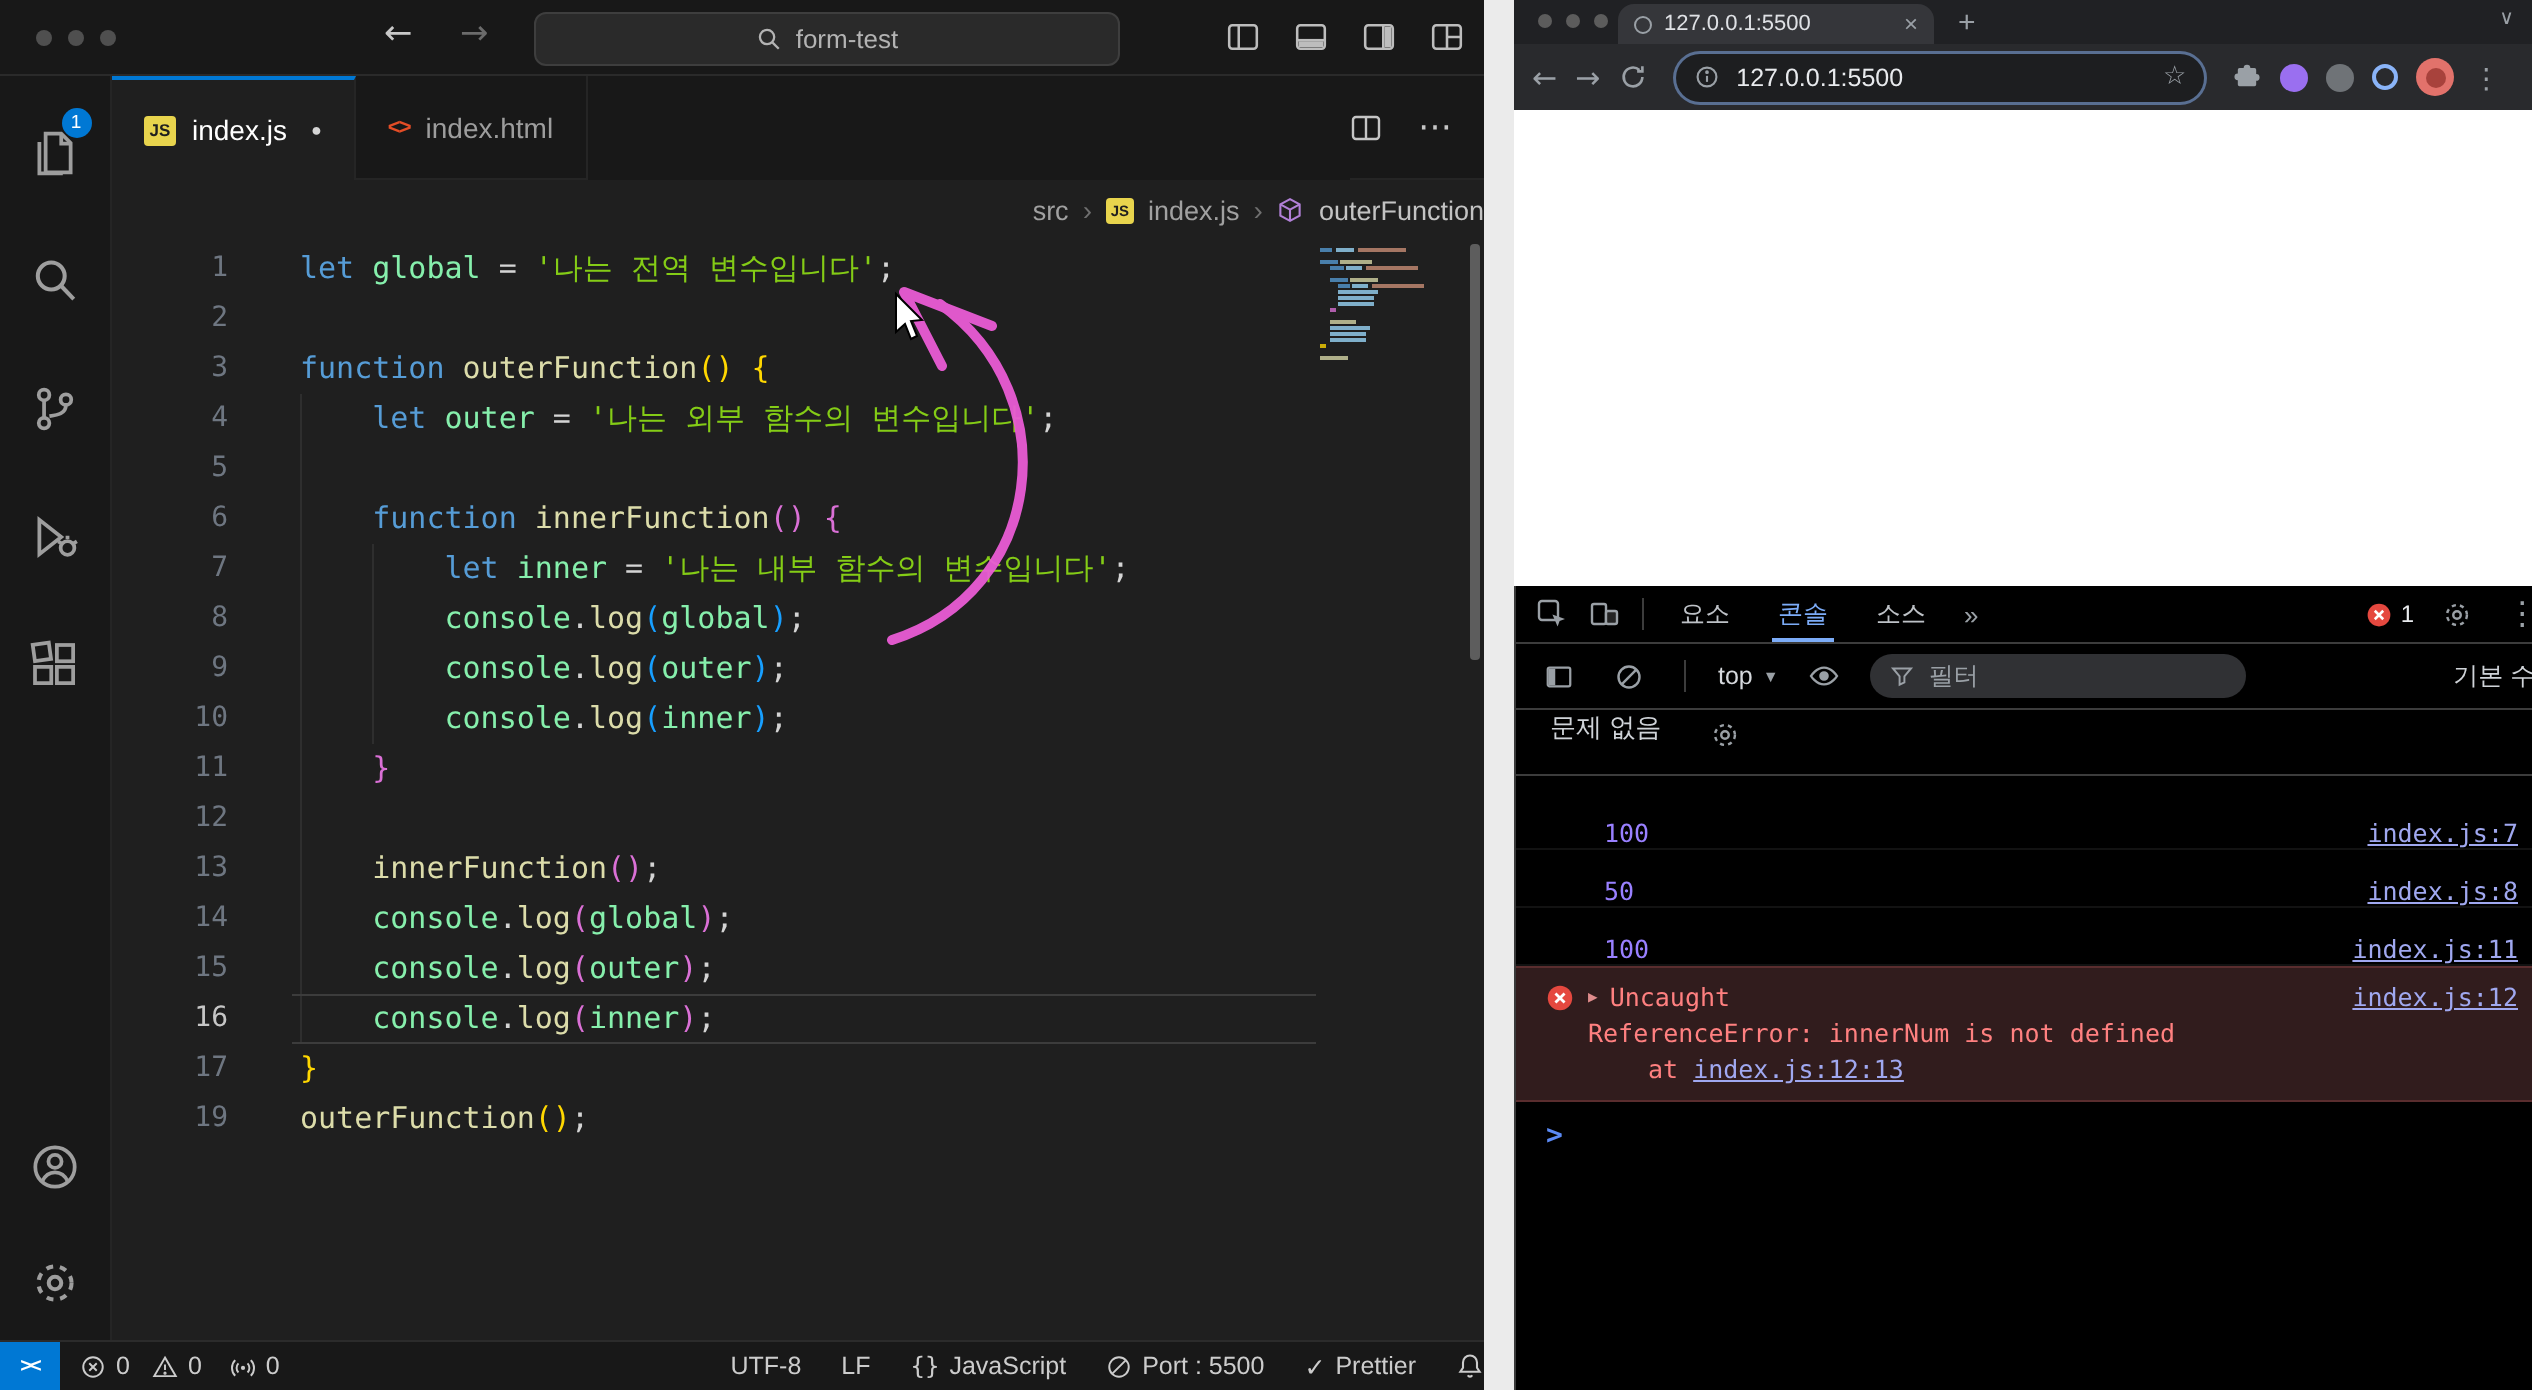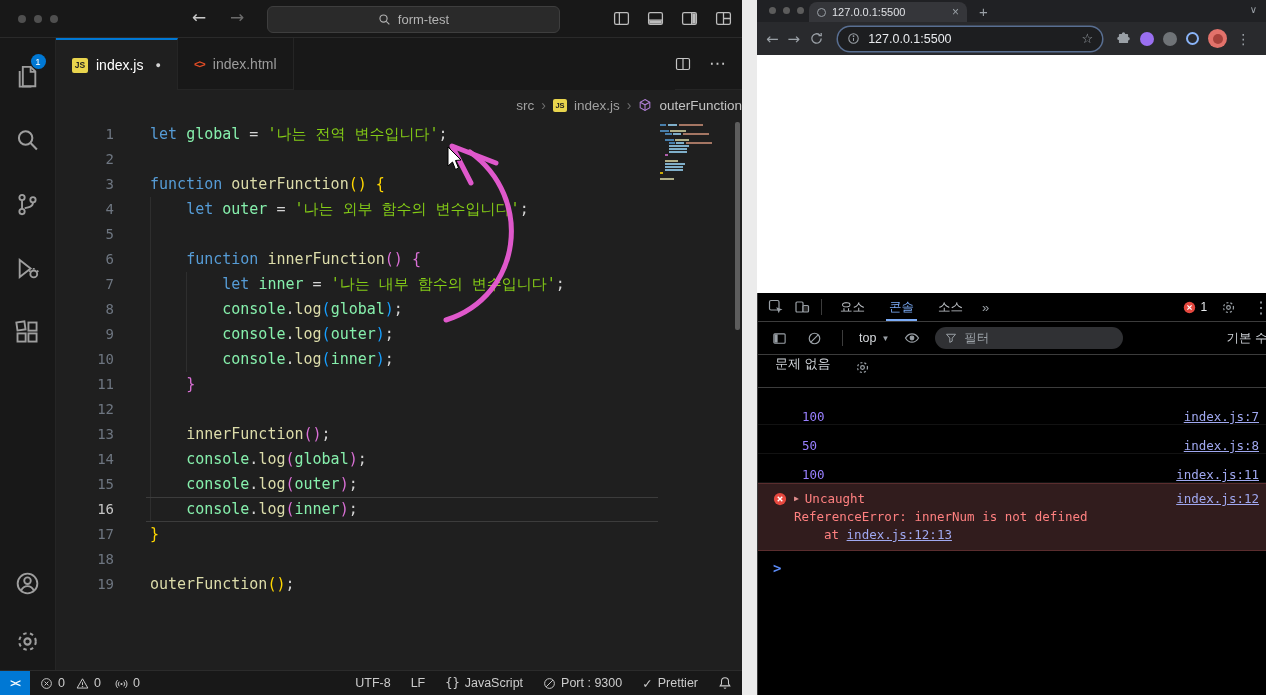--- a/index.html
+++ b/index.html
@@ -47,21 +47,21 @@
   .tk-kw{color:#569cd6} .tk-fn{color:#dcdcaa} .tk-var{color:#86efac} .tk-str{color:#84cc16} .tk-pln{color:#d4d4d4} .tk-b1{color:#ffd700} .tk-b2{color:#da70d6} .tk-b3{color:#179fff}
   .guide { position:absolute; width:1px; background:#2e2e2e; }
   .g1 { left:94px; top:77px; height:325px; }
   .g2 { left:130px; top:152px; height:100px; }
   .minimap { position:absolute; left:604px; top:2px; opacity:.85; }
   .scroll-thumb { position:absolute; right:2px; top:2px; width:5px; height:208px; background:rgba(210,210,210,.35); border-radius:2px; }
 
   .statusbar { position:absolute; left:0; bottom:0; width:742px; height:25px; background:#181818; border-top:1px solid #2b2b2b; display:flex; align-items:center; font-size:12.5px; color:#cccccc; }
   .sb-remote { width:30px; height:100%; background:#0078d4; color:#fff; display:flex; align-items:center; justify-content:center; font-size:10px; font-weight:bold; letter-spacing:-1px; }
   .sb-left { display:flex; align-items:center; gap:14px; padding-left:10px; }
-  .sb-right { margin-left:auto; display:flex; align-items:center; gap:20px; padding-right:10px; }
+  .sb-right { margin-left:auto; display:flex; align-items:center; gap:20px; padding-right:0; }
   .sb-item { display:flex; align-items:center; gap:5px; }
   .sb-braces { font-family:"DejaVu Sans Mono",monospace; font-size:12px; }
 
   
   .chrome { position:absolute; left:757px; top:0; width:509px; height:695px; background:#fff; }
   .ctabstrip { height:22px; background:#202124; display:flex; align-items:flex-end; position:relative; }
   .cdots { position:absolute; left:12px; top:7px; display:flex; gap:7px; }
   .cdots i { width:7px; height:7px; border-radius:50%; background:#5c5c5c; }
   .ctab { margin-left:52px; height:20px; width:158px; background:#35363a; border-radius:8px 8px 0 0; display:flex; align-items:center; gap:6px; padding:0 8px; font-size:11px; color:#dfe1e5; }
   .ctab-close { margin-left:auto; color:#9aa0a6; font-size:12px; }
@@ -327,24 +327,20 @@
         </div>
         <div class="code-line current">
           <span class="line-number">16</span>
           <span class="line-content"><span class="tk-pln">    </span><span class="tk-var">console</span><span class="tk-pln">.</span><span class="tk-fn">log</span><span class="tk-b2">(</span><span class="tk-var">inner</span><span class="tk-b2">)</span><span class="tk-pln">;</span></span>
         </div>
         <div class="code-line">
           <span class="line-number">17</span>
           <span class="line-content"><span class="tk-b1">}</span></span>
         </div>
         <div class="code-line">
-          <span class="line-number">18</span>
-          <span class="line-content"></span>
-        </div>
-        <div class="code-line">
           <span class="line-number">19</span>
           <span class="line-content"><span class="tk-fn">outerFunction</span><span class="tk-b1">()</span><span class="tk-pln">;</span></span>
         </div>
       </div>
     <svg class="minimap" width="72" height="64" viewBox="0 0 72 64">
       <g fill-opacity="0.9">
         <rect x="0" y="2" width="6" height="2" fill="#569cd6"></rect>
           <rect x="8" y="2" width="9" height="2" fill="#9cdcfe"></rect>
           <rect x="19" y="2" width="24" height="2" fill="#ce9178"></rect>
         <rect x="0" y="8" width="9" height="2" fill="#569cd6"></rect>
@@ -409,21 +405,21 @@
         <span class="sb-braces">{}</span>
         <span>JavaScript</span>
       </span>
       <span class="sb-item">
         <span>
             <svg width="13" height="13" viewBox="0 0 16 16" fill="none" stroke="#ccc" stroke-width="1.2">
               <circle cx="8" cy="8" r="6"></circle>
               <path d="M3.9 12.1L12.1 3.9"></path>
             </svg>
           </span>
-        <span>Port : 9300</span>
+        <span>Port : 5500</span>
       </span>
       <span class="sb-item">
         <span>✓</span>
         <span>Prettier</span>
       </span>
       <span>
           <svg width="14" height="14" viewBox="0 0 16 16" fill="none" stroke="#ccc" stroke-width="1.2">
             <path d="M8 2a4 4 0 0 1 4 4v3l1.5 2.3h-11L4 9V6a4 4 0 0 1 4-4z"></path>
             <path d="M6.8 13.3a1.3 1.3 0 0 0 2.4 0"></path>
           </svg>

